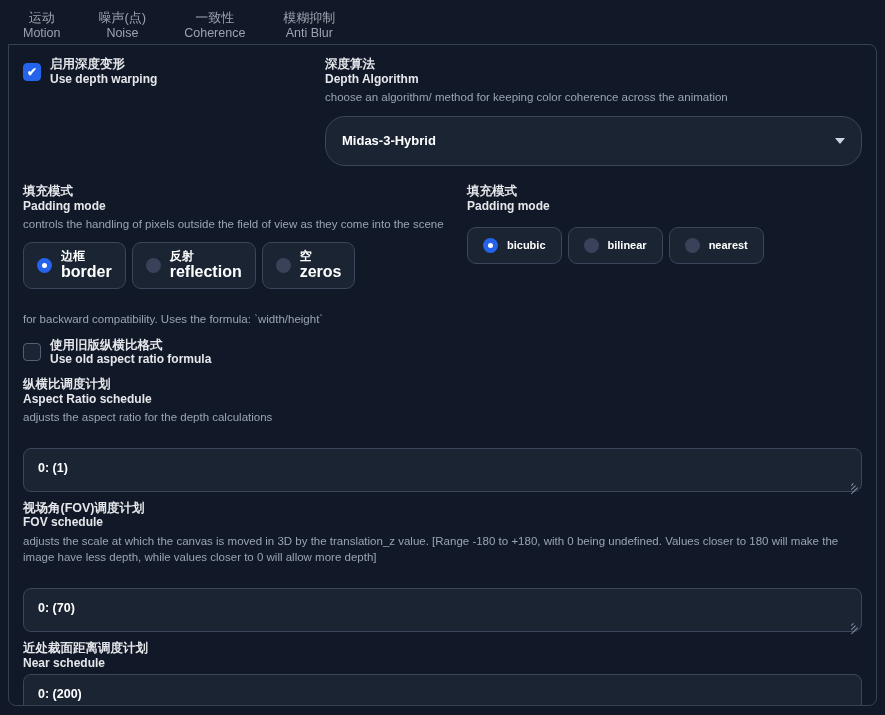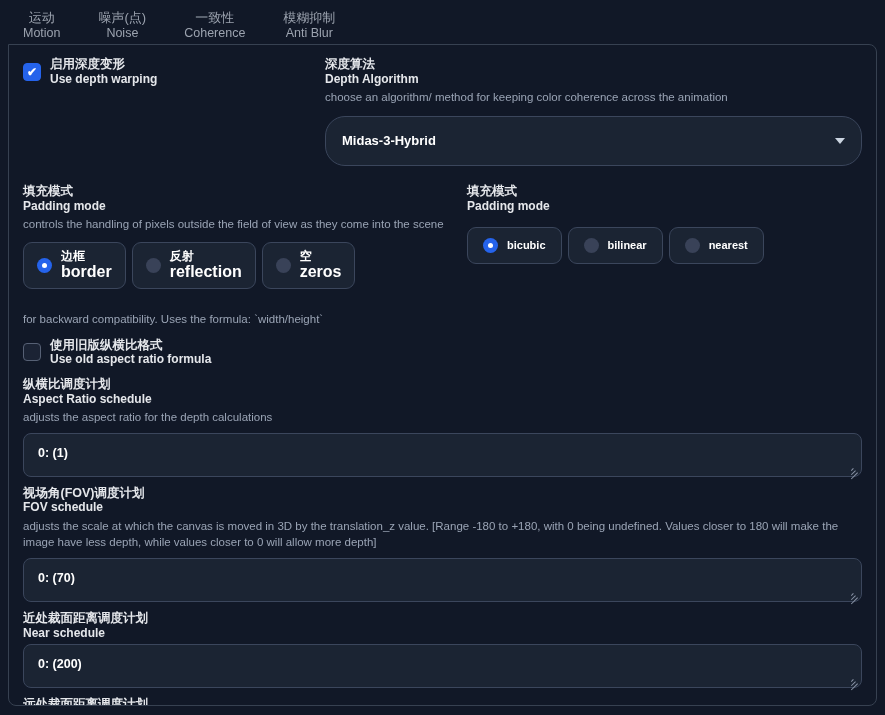--- a/index.html
+++ b/index.html
@@ -130,21 +130,21 @@
   .radio-dot.on::after {
     content: ""; width: 5px; height: 5px; border-radius: 50%; background: #fff;
   }
   .radio-dot.off { background: #394258; }
   .pill-labels { line-height: 1.12; }
   .pill-cn { font-size: 12px; color: #ffffff; font-weight: bold; display: block; }
   .pill-en { font-size: 16px; color: #ffffff; font-weight: bold; display: block; }
   .pill-single { font-size: 11px; color: #ffffff; font-weight: bold; }
 
   
-  .ta-wrap { position: relative; margin-top: 7px; }
+  .ta-wrap { position: relative; margin-top: 22px; }
   .textarea {
     width: 100%;
     background: #1b2433;
     border: 1px solid #3b465c;
     border-radius: 8px;
     color: #ffffff;
     font-family: "Liberation Sans", sans-serif;
     font-size: 12.5px;
     font-weight: bold;
     padding: 12px 14px;

